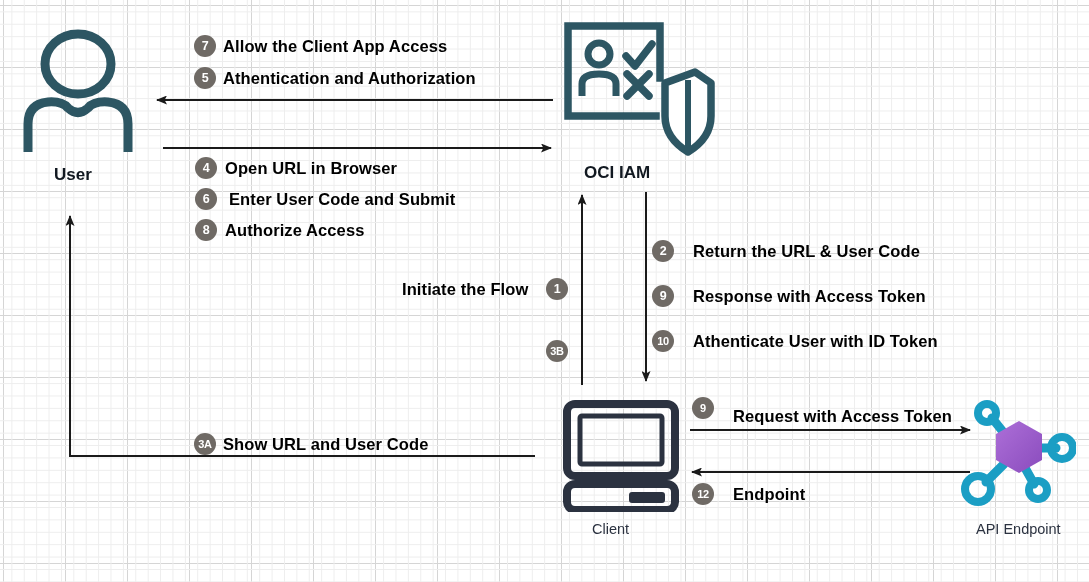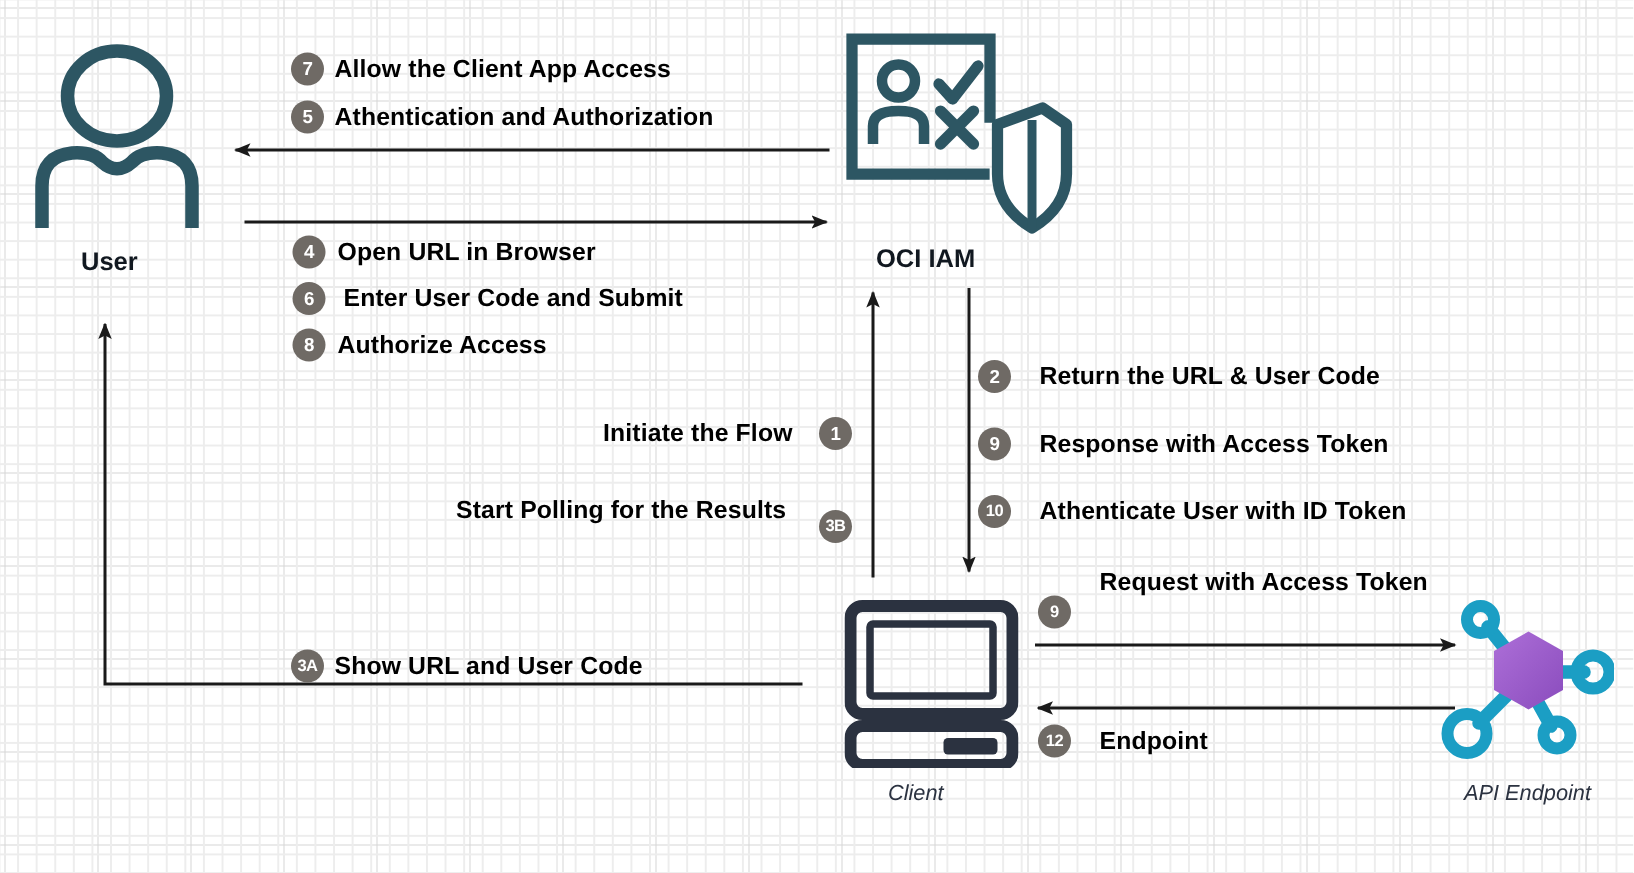--- a/index.html
+++ b/index.html
@@ -42,21 +42,21 @@
     text-align:center;
     letter-spacing:-0.3px;
   }
   .badge.wide{font-size:11px;}
   .nodelabel{
     position:absolute;
     white-space:nowrap;
     color:#111820;
   }
   .nodelabel.bold{font-weight:bold;font-size:17px;text-align:center;}
-  .nodelabel.plain{font-weight:normal;font-size:14.5px;color:#2b3240;font-style:italic;}
+  .nodelabel.plain{font-weight:normal;font-size:14.5px;color:#2b3240;}
   .icon{position:absolute;}
 </style>
 </head>
 <body>
 
 <div id="canvas">
 
   <svg id="arrows" viewBox="0 0 1089 582">
     <defs>
       <marker id="ah" markerWidth="11" markerHeight="9" refX="10" refY="4.5" orient="auto" markerUnits="userSpaceOnUse">
@@ -142,34 +142,33 @@
 
   <div class="badge" style="left:195px;top:188px;">6</div>
   <div class="lbl" style="left:229px;top:190px;">Enter User Code and Submit</div>
 
   <div class="badge" style="left:195px;top:219px;">8</div>
   <div class="lbl" style="left:225px;top:221px;">Authorize Access</div>
 
   <div class="lbl" style="left:402px;top:280px;">Initiate the Flow</div>
   <div class="badge" style="left:546px;top:278px;">1</div>
 
-  <div class="lbl" style="left:304px;top:331px;">Start Polling for the Results</div>
   <div class="badge wide" style="left:546px;top:340px;">3B</div>
 
   <div class="badge" style="left:652px;top:240px;">2</div>
   <div class="lbl" style="left:693px;top:242px;">Return the URL &amp; User Code</div>
 
   <div class="badge" style="left:652px;top:285px;">9</div>
   <div class="lbl" style="left:693px;top:287px;">Response with Access Token</div>
 
   <div class="badge wide" style="left:652px;top:330px;">10</div>
   <div class="lbl" style="left:693px;top:332px;">Athenticate User with ID Token</div>
 
   <div class="badge wide" style="left:194px;top:433px;">3A</div>
   <div class="lbl" style="left:223px;top:435px;">Show URL and User Code</div>
 
   <div class="badge wide" style="left:692px;top:397px;">9</div>
-  <div class="lbl" style="left:733px;top:379px;">Request with Access Token</div>
+  <div class="lbl" style="left:733px;top:407px;">Request with Access Token</div>
 
   <div class="badge wide" style="left:692px;top:483px;">12</div>
   <div class="lbl" style="left:733px;top:485px;">Endpoint</div>
 
 </div>
 
 </body></html>

